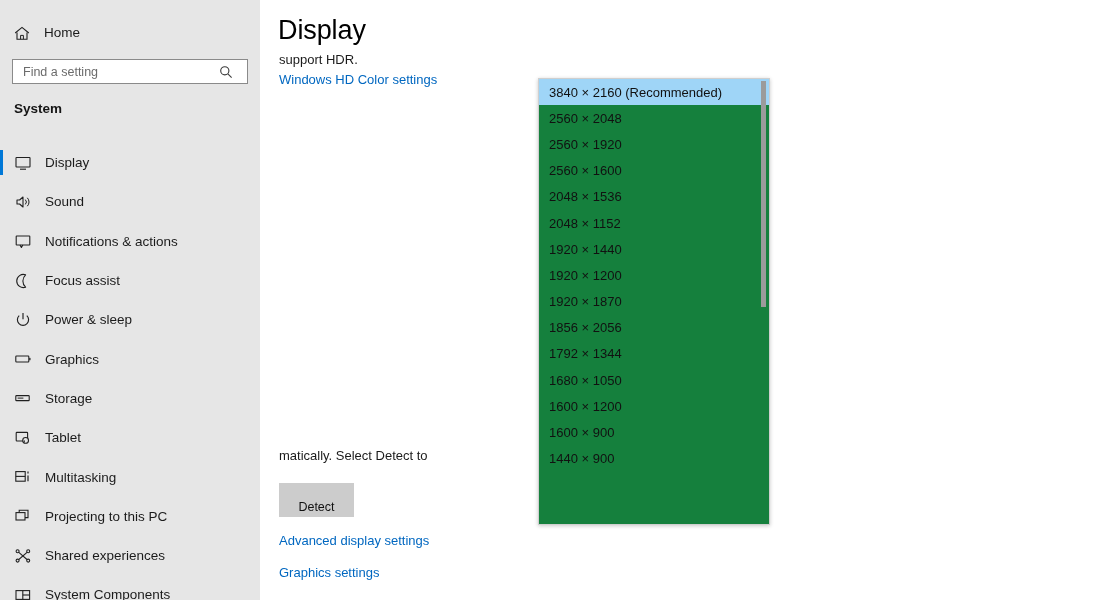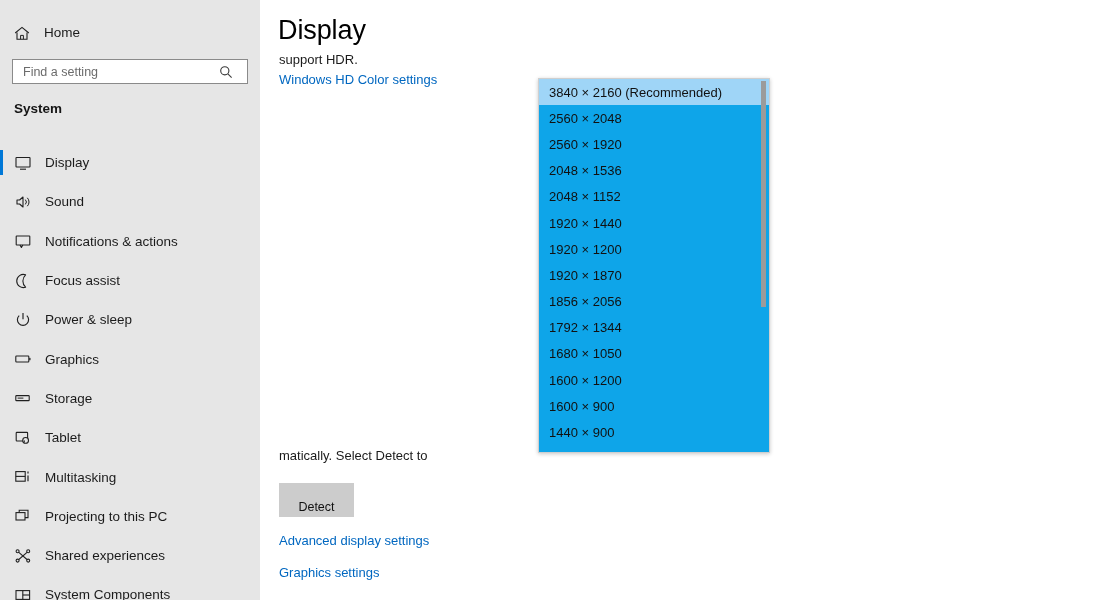--- a/index.html
+++ b/index.html
@@ -161,22 +161,22 @@
     color: #0067c0;
     cursor: pointer;
   }
   #link-advanced { top: 533px; }
   #link-graphics { top: 565px; }
 
   
   #dropdown {
     position: absolute;
     left: 278px; top: 78px;
-    width: 232px; height: 375px;
-    background: #0ea5e9;
+    width: 232px; height: 447px;
+    background: #15803d;
     border: 1px solid #cfcfcf;
     box-shadow: 0 1px 4px rgba(0,0,0,0.22);
     overflow: hidden;
     z-index: 40;
   }
   #dd-list {
     position: absolute;
     left: 0; top: 0;
     width: 232px;
   }
@@ -380,20 +380,21 @@
     <button id="detect-button">Detect</button>
 
     <div class="main-link" id="link-advanced">Advanced display settings</div>
     <div class="main-link" id="link-graphics">Graphics settings</div>
 
     <div id="dropdown">
       <div id="dd-list">
           <div class="dd-item highlight">3840 × 2160 (Recommended)</div>
           <div class="dd-item">2560 × 2048</div>
           <div class="dd-item">2560 × 1920</div>
+          <div class="dd-item">2560 × 1600</div>
           <div class="dd-item">2048 × 1536</div>
           <div class="dd-item">2048 × 1152</div>
           <div class="dd-item">1920 × 1440</div>
           <div class="dd-item">1920 × 1200</div>
           <div class="dd-item">1920 × 1870</div>
           <div class="dd-item">1856 × 2056</div>
           <div class="dd-item">1792 × 1344</div>
           <div class="dd-item">1680 × 1050</div>
           <div class="dd-item">1600 × 1200</div>
           <div class="dd-item">1600 × 900</div>

